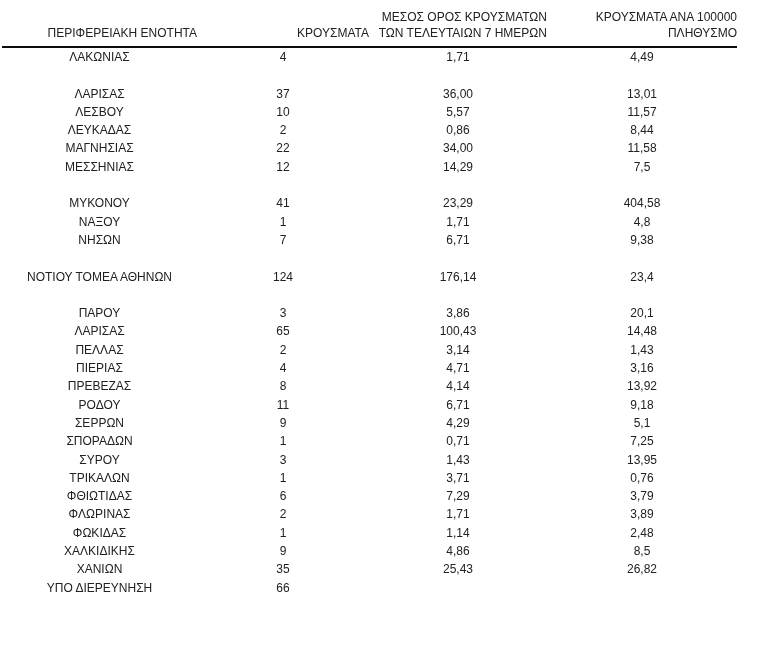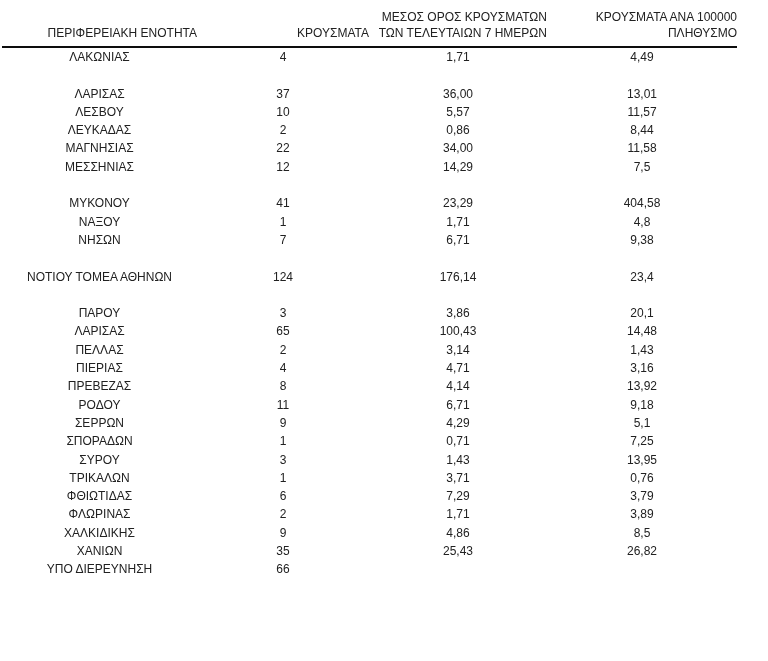--- a/index.html
+++ b/index.html
@@ -209,20 +209,26 @@
           <td>7,29</td>
           <td>3,79</td>
         </tr>
         <tr>
           <td>ΦΛΩΡΙΝΑΣ</td>
           <td>2</td>
           <td>1,71</td>
           <td>3,89</td>
         </tr>
         <tr>
+          <td>ΦΩΚΙΔΑΣ</td>
+          <td>1</td>
+          <td>1,14</td>
+          <td>2,48</td>
+        </tr>
+        <tr>
           <td>ΧΑΛΚΙΔΙΚΗΣ</td>
           <td>9</td>
           <td>4,86</td>
           <td>8,5</td>
         </tr>
         <tr>
           <td>ΧΑΝΙΩΝ</td>
           <td>35</td>
           <td>25,43</td>
           <td>26,82</td>

